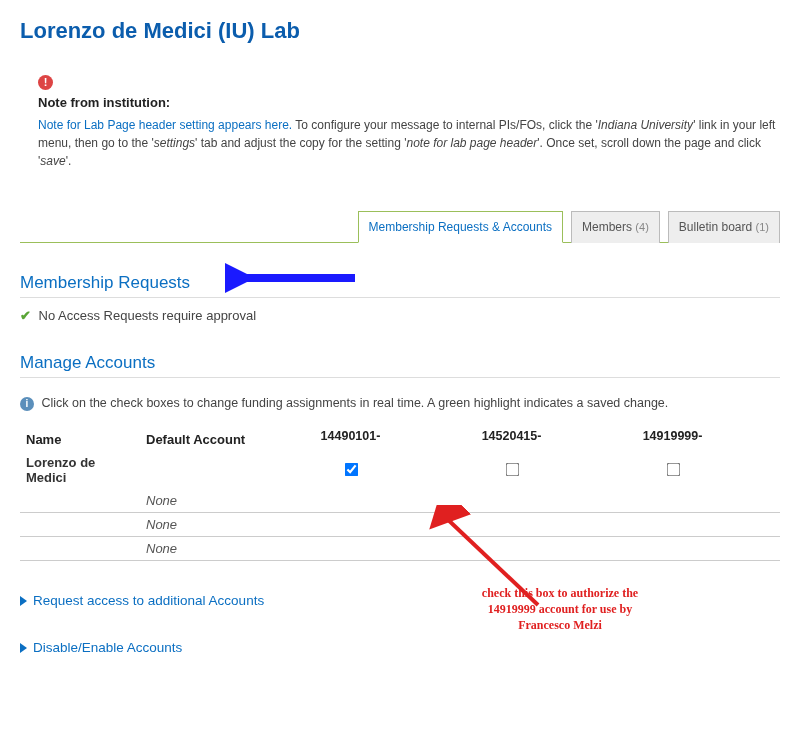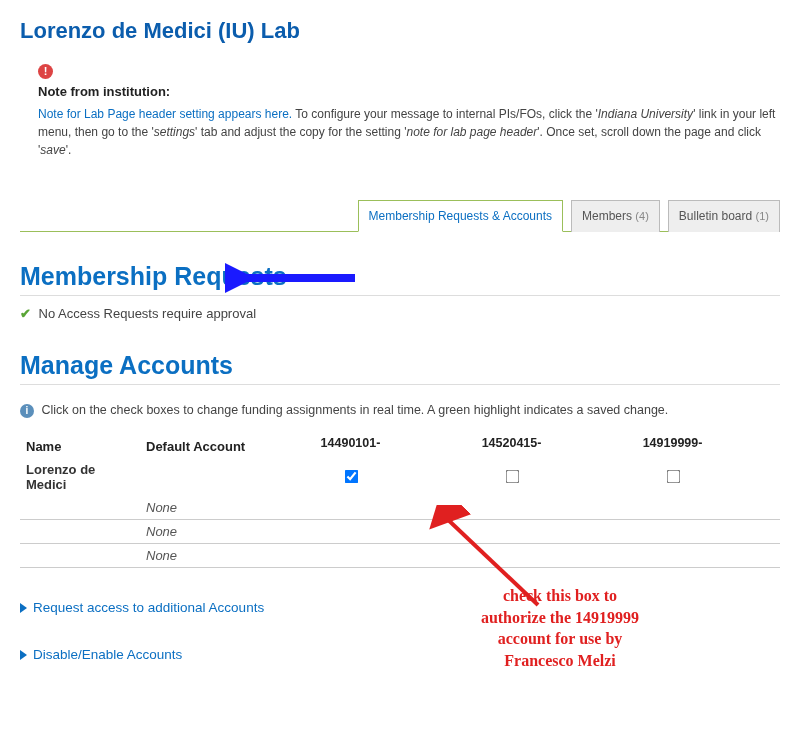--- a/index.html
+++ b/index.html
@@ -9,21 +9,21 @@
     font-family: "Segoe UI", Tahoma, Arial, sans-serif;
     font-size: 13px;
     color: #333;
     background: #fff;
     width: 800px;
   }
   .page-title {
     color: #0b5dad;
     font-size: 22px;
     font-weight: 600;
-    margin: 0 0 19px 0;
+    margin: 0 0 30px 0;
   }
   .alert-icon {
     display: inline-block;
     width: 15px;
     height: 15px;
     border-radius: 50%;
     background: #d44;
     color: #fff;
     font-weight: bold;
     font-size: 11px;
@@ -68,22 +68,22 @@
   .tab .count { font-size: 11px; color: #888; }
   .tab.active {
     background: #fff;
     border-color: #9bbf5a;
     color: #0b6fc2;
     border-bottom: 1px solid #fff;
   }
 
   .section-h {
     color: #0b6fc2;
-    font-size: 25px;
-    font-weight: 700;
+    font-size: 17px;
+    font-weight: 400;
     margin: 30px 0 4px 0;
     padding-bottom: 4px;
     border-bottom: 1px solid #ddd;
   }
   .status-line {
     margin-top: 10px;
     font-size: 13px;
     color: #444;
   }
   .check-icon {
@@ -174,21 +174,21 @@
     top: 505px;
     pointer-events: none;
   }
   .callout {
     position: absolute;
     left: 480px;
     top: 585px;
     width: 160px;
     color: #e02020;
     font-weight: 700;
-    font-size: 16px;
+    font-size: 12px;
     text-align: center;
     line-height: 1.35;
     font-family: Georgia, "Times New Roman", serif;
   }
 </style>
 </head>
 <body>
 
 
 

